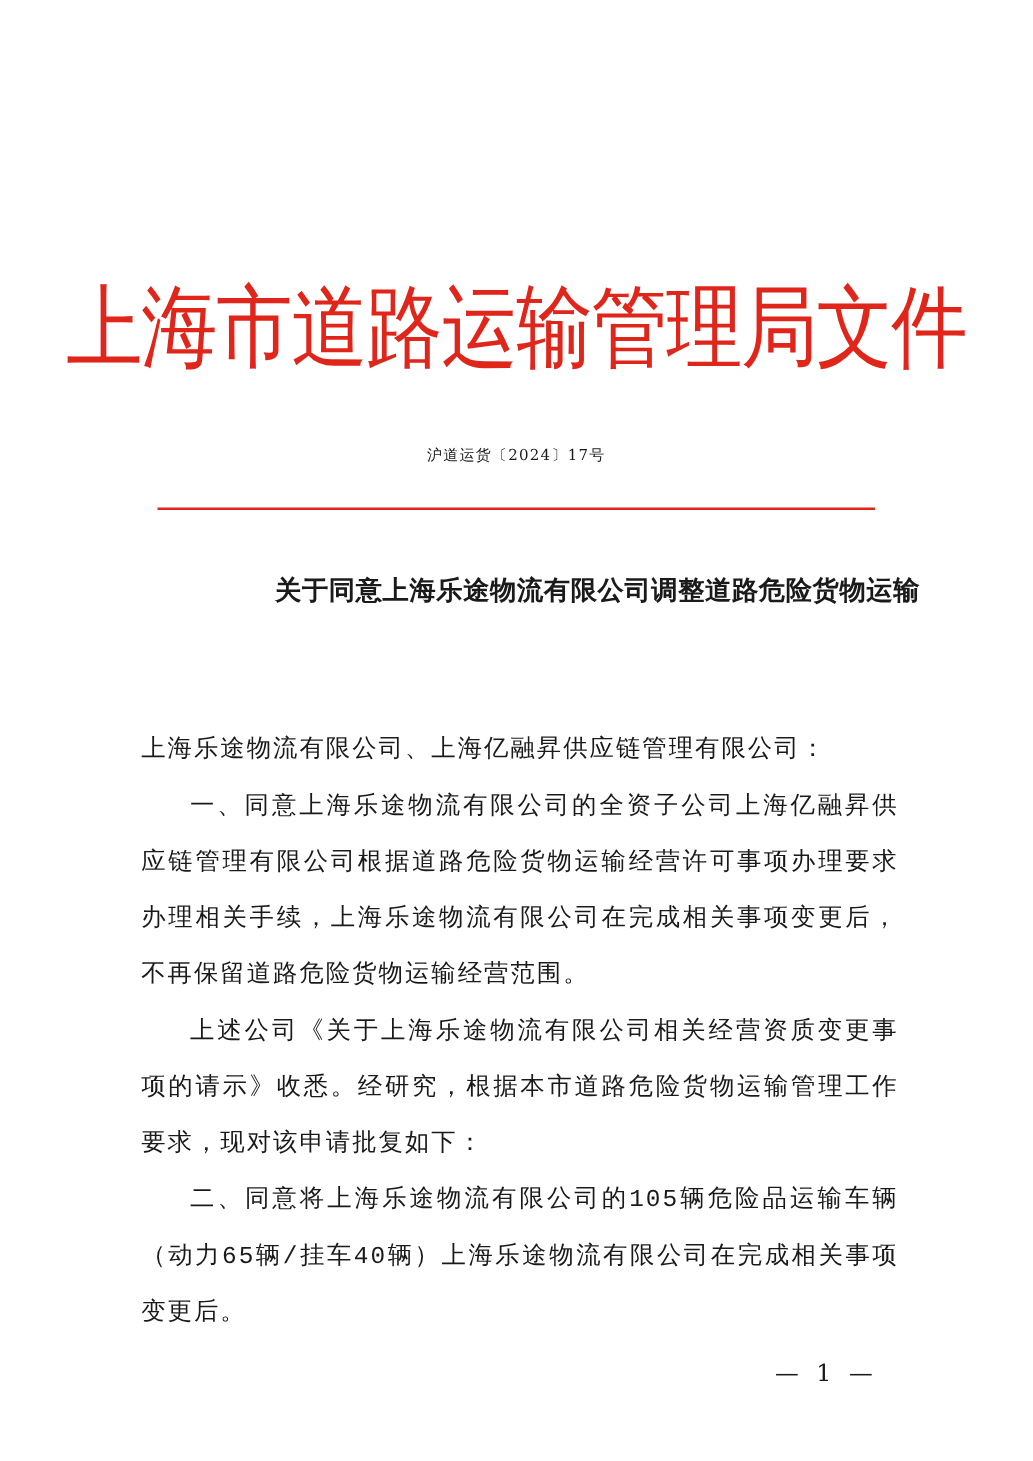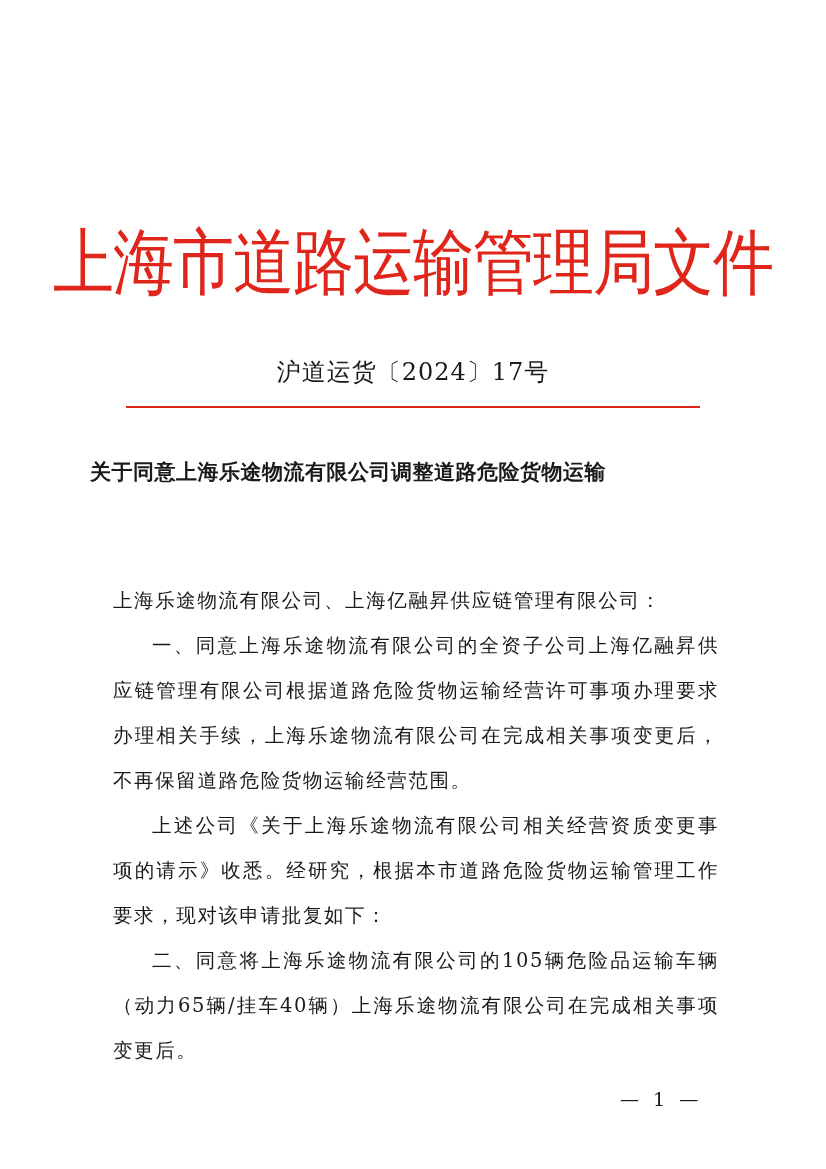--- a/index.html
+++ b/index.html
@@ -1,22 +1,22 @@
 <!DOCTYPE html>
 <html><head>
 <meta charset="utf-8">
 <style>
   html, body { margin: 0; padding: 0; background: #ffffff; }
   body { width: 826px; height: 1169px; position: relative; overflow: hidden; font-family: "DejaVu Serif", "Liberation Serif", serif; color: #1a1a1a; }
   .masthead { position: absolute; left: 0; right: 0; top: 226px; text-align: center; color: #e0251b; font-family: "DejaVu Serif", "Liberation Serif", serif; font-size: 61px; font-weight: normal; letter-spacing: -1px; transform: scaleY(1.18); transform-origin: top center; line-height: 1; }
-  .docno { position: absolute; left: 0; right: 0; top: 356px; text-align: center; font-size: 24px; letter-spacing: 1px; }
+  .docno { position: absolute; left: 0; right: 0; top: 356px; text-align: center; font-size: 12px; letter-spacing: 1px; }
   .redline { position: absolute; left: 126px; width: 574px; top: 406px; height: 2px; background: #e0251b; }
-  .title { position: absolute; left: 90px; right: 90px; top: 449px; text-align: left; font-family: "DejaVu Sans", "Liberation Sans", sans-serif; font-weight: bold; font-size: 21px; line-height: 47px; letter-spacing: 0.5px; }
+  .title { position: absolute; left: 90px; right: 90px; top: 449px; text-align: right; font-family: "DejaVu Sans", "Liberation Sans", sans-serif; font-weight: bold; font-size: 21px; line-height: 47px; letter-spacing: 0.5px; }
   .body { position: absolute; left: 113px; width: 606px; top: 578px; font-size: 19.5px; line-height: 45px; letter-spacing: 1.6px; text-align: justify; }
-  .body p { margin: 0; }
+  .body p { margin: 0; font-family: Liberation Mono, monospace; }
   .body p.indent { text-indent: 2em; }
   .footer { position: absolute; left: 620px; top: 1088px; font-size: 19px; letter-spacing: 4px; }
 </style>
 </head>
 <body>
 
 <div class="masthead">上海市道路运输管理局文件</div>
 <div class="docno">沪道运货〔2024〕17号</div>
 <div class="redline"></div>
 

